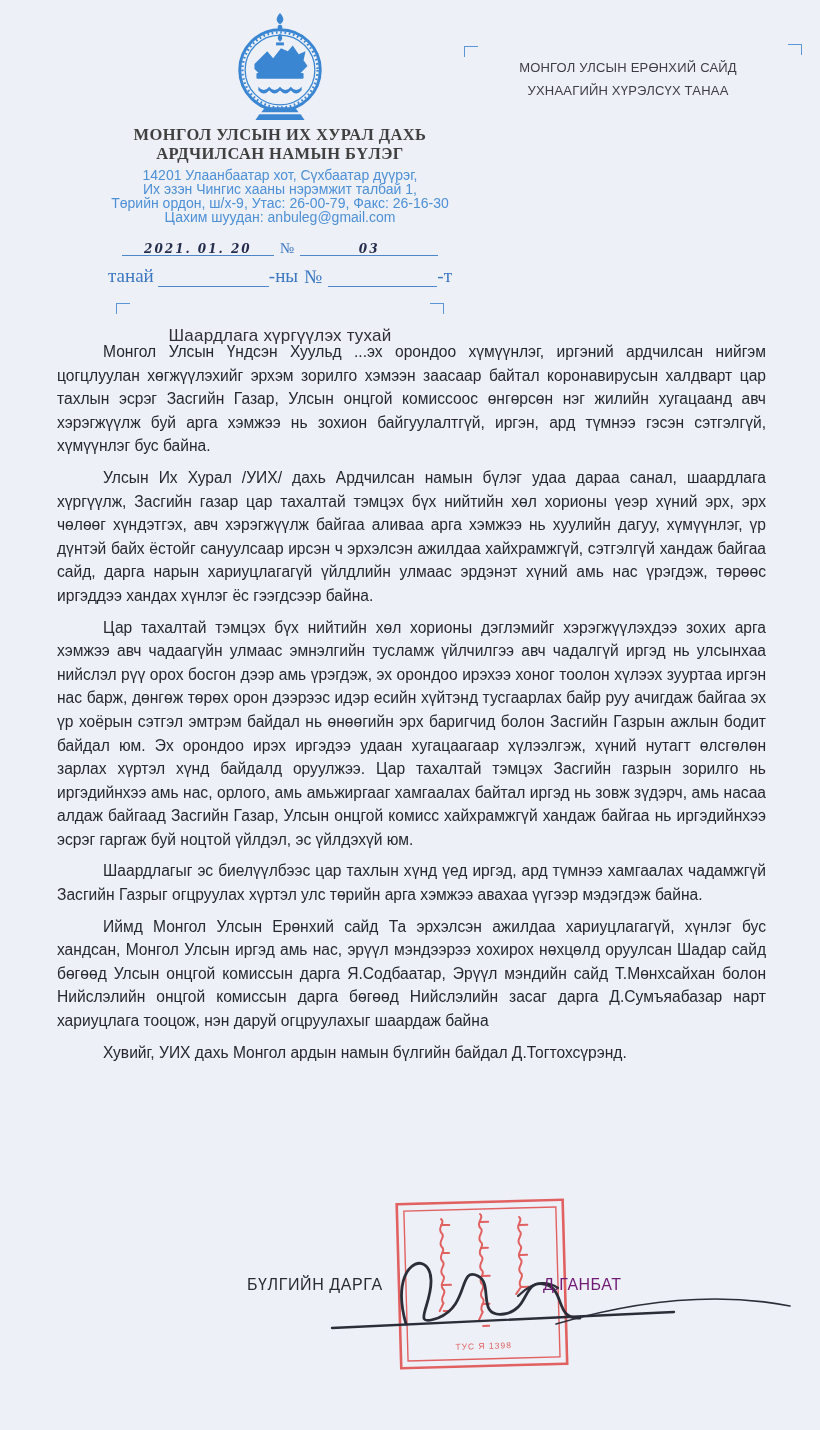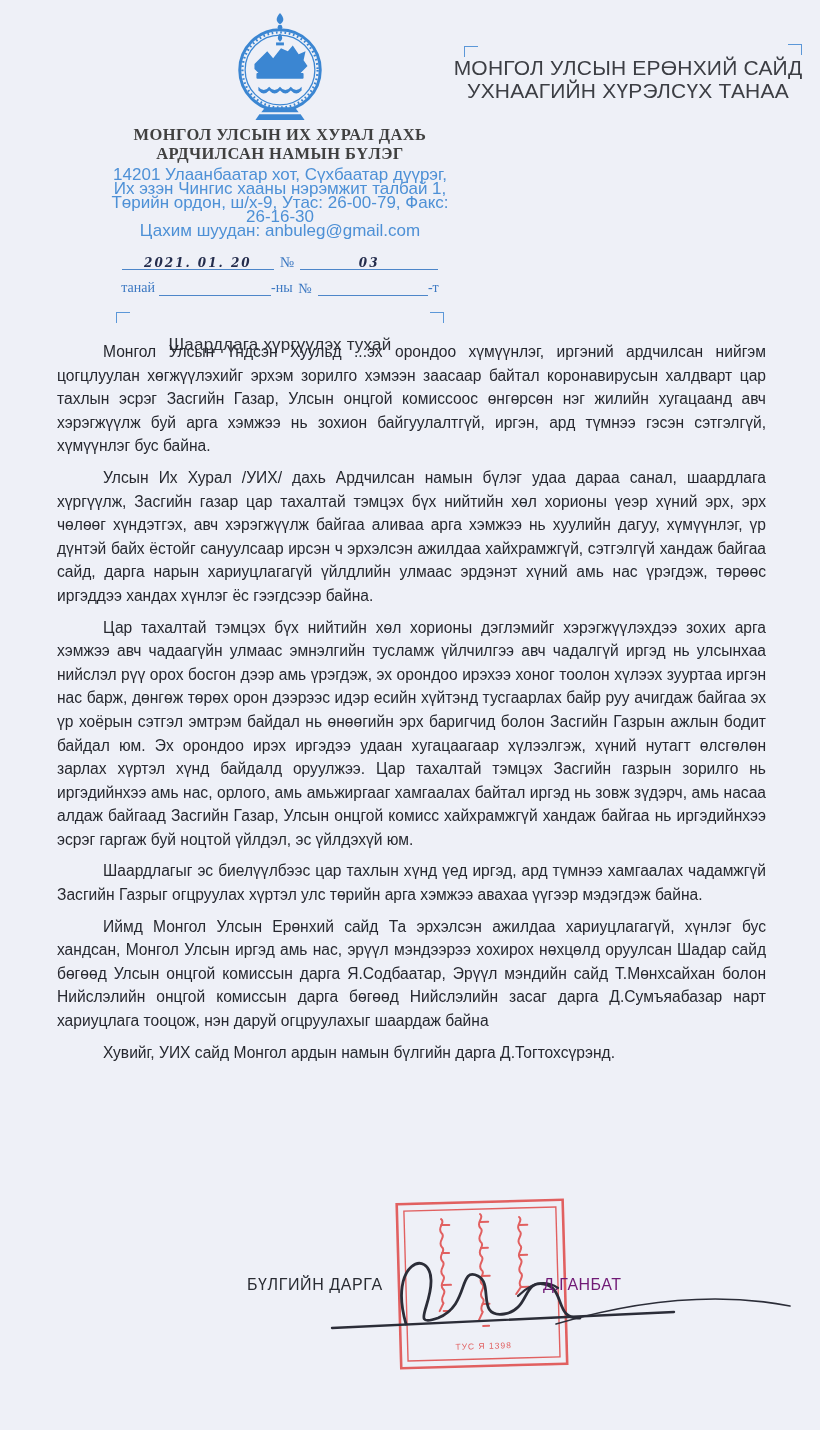--- a/index.html
+++ b/index.html
@@ -19,21 +19,21 @@
   .emblem-wrap{height:110px;}
   .org-name{
     font-family:"Liberation Serif", serif;
     font-weight:bold;
     font-size:16.5px;line-height:19px;
     color:#404040;letter-spacing:.4px;
     margin-top:3px;
   }
   .address{
     margin-top:5px;
-    font-size:17px;line-height:14px;
+    font-size:14px;line-height:14px;
     color:#4d90d6;
   }
   
   .ref-row{
     display:flex;align-items:flex-end;justify-content:center;
     margin-top:14px;
     font-family:"Liberation Serif", serif;
     color:#3c78c2;font-size:15px;
   }
   .u-seg{
@@ -41,40 +41,40 @@
     text-align:center;
   }
   .hand{
     font-family:"DejaVu Serif", serif;
     font-style:italic;font-weight:bold;
     color:#252d4d;font-size:12px;letter-spacing:2px;
     position:relative;top:2px;
     white-space:nowrap;
   }
   .no-sym{margin:0 6px;position:relative;top:1px;}
-  .ref-row2{margin-top:9px;font-size:14px;}
+  .ref-row2{margin-top:9px;font-size:19px;}
   .ref-row2 .u-seg{height:16px;}
   .bracket-row{position:relative;height:14px;margin-top:16px;}
   .cb{position:absolute;width:13px;height:10px;}
   .cb.tl{left:8px;border-left:1.8px solid #5b97d8;border-top:1.8px solid #5b97d8;}
   .cb.tr{right:8px;border-right:1.8px solid #5b97d8;border-top:1.8px solid #5b97d8;}
   .subject{
     margin-top:9px;
     font-size:17px;color:#2e3036;letter-spacing:.2px;
   }
   
   .recipient{
     position:absolute;left:452px;top:44px;width:352px;
     text-align:center;
   }
   .recipient .cb.tl{left:12px;top:2px;}
   .recipient .cb.tr{right:2px;top:0px;}
   .recipient-lines{
     padding-top:12px;
-    font-size:21px;line-height:23px;color:#3c3e44;
+    font-size:13px;line-height:23px;color:#3c3e44;
     letter-spacing:.2px;
   }
   
   .body-text{
     position:absolute;left:57px;top:340px;width:709px;
   }
   .body-text p{
     margin:0 0 8px 0;
     font-size:15.6px;line-height:23.6px;
     text-align:justify;text-indent:46px;
@@ -164,21 +164,21 @@
       <div>УХНААГИЙН ХҮРЭЛСҮХ ТАНАА</div>
     </div>
   </div>
 
   <div class="body-text">
     <p>Монгол Улсын Үндсэн Хуульд ...эх орондоо хүмүүнлэг, иргэний ардчилсан нийгэм цогцлуулан хөгжүүлэхийг эрхэм зорилго хэмээн заасаар байтал коронавирусын халдварт цар тахлын эсрэг Засгийн Газар, Улсын онцгой комиссоос өнгөрсөн нэг жилийн хугацаанд авч хэрэгжүүлж буй арга хэмжээ нь зохион байгуулалтгүй, иргэн, ард түмнээ гэсэн сэтгэлгүй, хүмүүнлэг бус байна.</p>
     <p>Улсын Их Хурал /УИХ/ дахь Ардчилсан намын бүлэг удаа дараа санал, шаардлага хүргүүлж, Засгийн газар цар тахалтай тэмцэх бүх нийтийн хөл хорионы үеэр хүний эрх, эрх чөлөөг хүндэтгэх, авч хэрэгжүүлж байгаа аливаа арга хэмжээ нь хуулийн дагуу, хүмүүнлэг, үр дүнтэй байх ёстойг сануулсаар ирсэн ч эрхэлсэн ажилдаа хайхрамжгүй, сэтгэлгүй хандаж байгаа сайд, дарга нарын хариуцлагагүй үйлдлийн улмаас эрдэнэт хүний амь нас үрэгдэж, төрөөс иргэддээ хандах хүнлэг ёс гээгдсээр байна.</p>
     <p>Цар тахалтай тэмцэх бүх нийтийн хөл хорионы дэглэмийг хэрэгжүүлэхдээ зохих арга хэмжээ авч чадаагүйн улмаас эмнэлгийн тусламж үйлчилгээ авч чадалгүй иргэд нь улсынхаа нийслэл рүү орох босгон дээр амь үрэгдэж, эх орондоо ирэхээ хоног тоолон хүлээх зууртаа иргэн нас барж, дөнгөж төрөх орон дээрээс идэр есийн хүйтэнд тусгаарлах байр руу ачигдаж байгаа эх үр хоёрын сэтгэл эмтрэм байдал нь өнөөгийн эрх баригчид болон Засгийн Газрын ажлын бодит байдал юм. Эх орондоо ирэх иргэдээ удаан хугацаагаар хүлээлгэж, хүний нутагт өлсгөлөн зарлах хүртэл хүнд байдалд оруулжээ. Цар тахалтай тэмцэх Засгийн газрын зорилго нь иргэдийнхээ амь нас, орлого, амь амьжиргааг хамгаалах байтал иргэд нь зовж зүдэрч, амь насаа алдаж байгаад Засгийн Газар, Улсын онцгой комисс хайхрамжгүй хандаж байгаа нь иргэдийнхээ эсрэг гаргаж буй ноцтой үйлдэл, эс үйлдэхүй юм.</p>
     <p>Шаардлагыг эс биелүүлбээс цар тахлын хүнд үед иргэд, ард түмнээ хамгаалах чадамжгүй Засгийн Газрыг огцруулах хүртэл улс төрийн арга хэмжээ авахаа үүгээр мэдэгдэж байна.</p>
     <p>Иймд Монгол Улсын Ерөнхий сайд Та эрхэлсэн ажилдаа хариуцлагагүй, хүнлэг бус хандсан, Монгол Улсын иргэд амь нас, эрүүл мэндээрээ хохирох нөхцөлд оруулсан  Шадар сайд бөгөөд Улсын онцгой комиссын дарга Я.Содбаатар, Эрүүл мэндийн сайд Т.Мөнхсайхан болон Нийслэлийн онцгой комиссын дарга бөгөөд Нийслэлийн засаг дарга Д.Сумъяабазар нарт хариуцлага тооцож, нэн даруй огцруулахыг шаардаж байна</p>
-    <p class="no-just">Хувийг, УИХ сайд Монгол ардын намын бүлгийн дарга Д.Тогтохсүрэнд.</p>
+    <p class="no-just">Хувийг, УИХ дахь Монгол ардын намын бүлгийн байдал Д.Тогтохсүрэнд.</p>
   </div>
 
   <div class="stamp">
     <svg viewBox="0 0 170 168" width="170" height="168" aria-hidden="true">
       <g fill="none" stroke="#e05454">
         <rect x="2" y="2" width="166" height="164" stroke-width="2.6"></rect>
         <rect x="9" y="9" width="152" height="150" stroke-width="1.4"></rect>
         <g stroke-width="2" stroke-linecap="round">
           <path d="M46 18 c5 4 -5 8 0 14 c5 4 -5 8 0 14 c5 4 -5 8 0 14 c5 4 -5 8 0 14 c5 4 -5 8 0 14 c5 4 -5 8 0 14 l-4 8"></path>
           <path d="M46 24 h8 M46 52 h7 M46 84 h8 M46 110 h6"></path>

